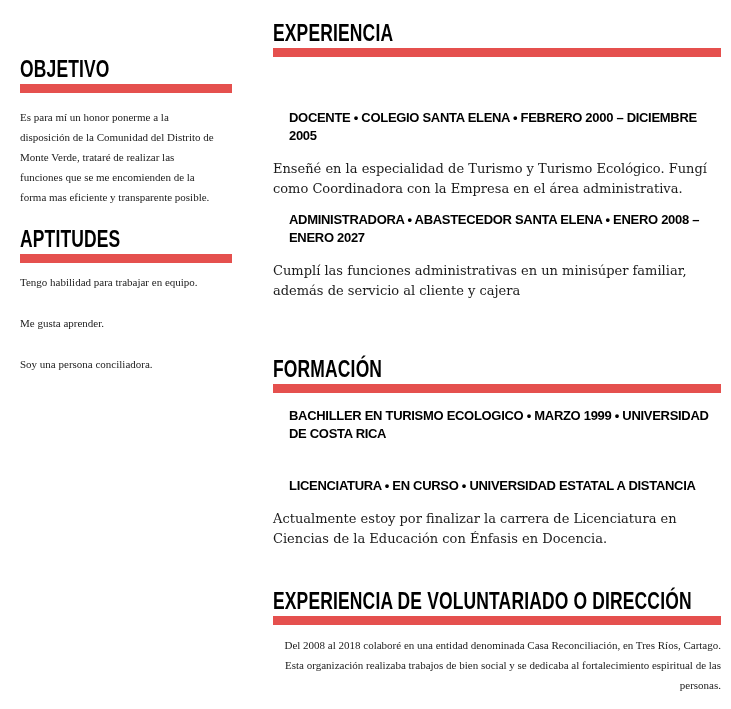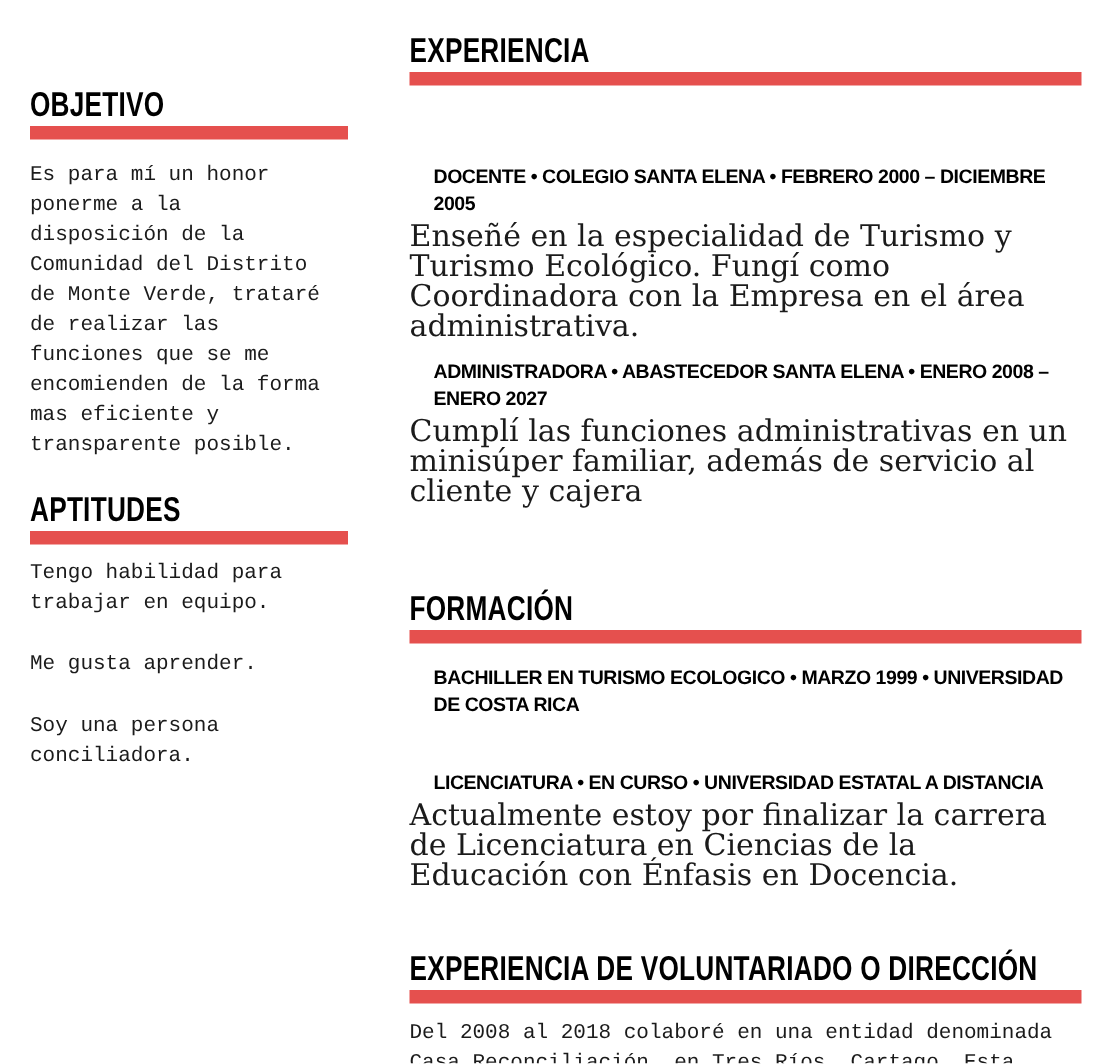--- a/index.html
+++ b/index.html
@@ -44,56 +44,56 @@
     white-space: nowrap;
     letter-spacing: 0.2px;
   }
   .rule {
     height: 9px;
     width: 100%;
     background: var(--accent-color);
     margin-top: 3px;
   }
   .para {
-    font-family: Liberation Mono, monospace;
-    font-size: 14px;
+    font-family: Liberation Serif, serif;
+    font-size: 11px;
     line-height: 20px;
     color: var(--text-color);
   }
   .col-left .para { width: 198px; }
   .entry-heading {
     font-family: "Liberation Sans", sans-serif;
     font-weight: bold;
     font-size: 13px;
     line-height: 18px;
     letter-spacing: -0.3px;
     color: var(--heading-color);
     padding-left: 16px;
   }
   .entry-desc {
     font-family: "DejaVu Serif", serif;
-    font-size: 20px;
+    font-size: 13px;
     line-height: 20px;
     color: var(--text-color);
-    margin-top: 2px;
+    margin-top: 14px;
   }
   
   .mt-obj-title  { margin-top: 57px; }
   .mt-obj-para   { margin-top: 14px; }
   .mt-apt-title  { margin-top: 20px; }
   .mt-apt-first  { margin-top: 9px;  }
   .mt-apt-item   { margin-top: 21px; }
   .mt-exp-title  { margin-top: 21px; }
   .mt-entry-1    { margin-top: 52px; }
   .mt-entry-n    { margin-top: 12px; }
   .mt-form-title { margin-top: 56px; }
   .mt-form-e1    { margin-top: 14px; }
   .mt-form-e2    { margin-top: 34px; }
   .mt-vol-title  { margin-top: 40px; }
-  .mt-vol-body   { margin-top: 10px; }
+  .mt-vol-body   { margin-top: 10px; text-align: right; }
 </style>
 </head>
 <body>
 
 <div class="page">
 
   <aside class="col-left">
     <h2 class="section-title mt-obj-title">
       <span class="stretch">OBJETIVO</span>
     </h2>

